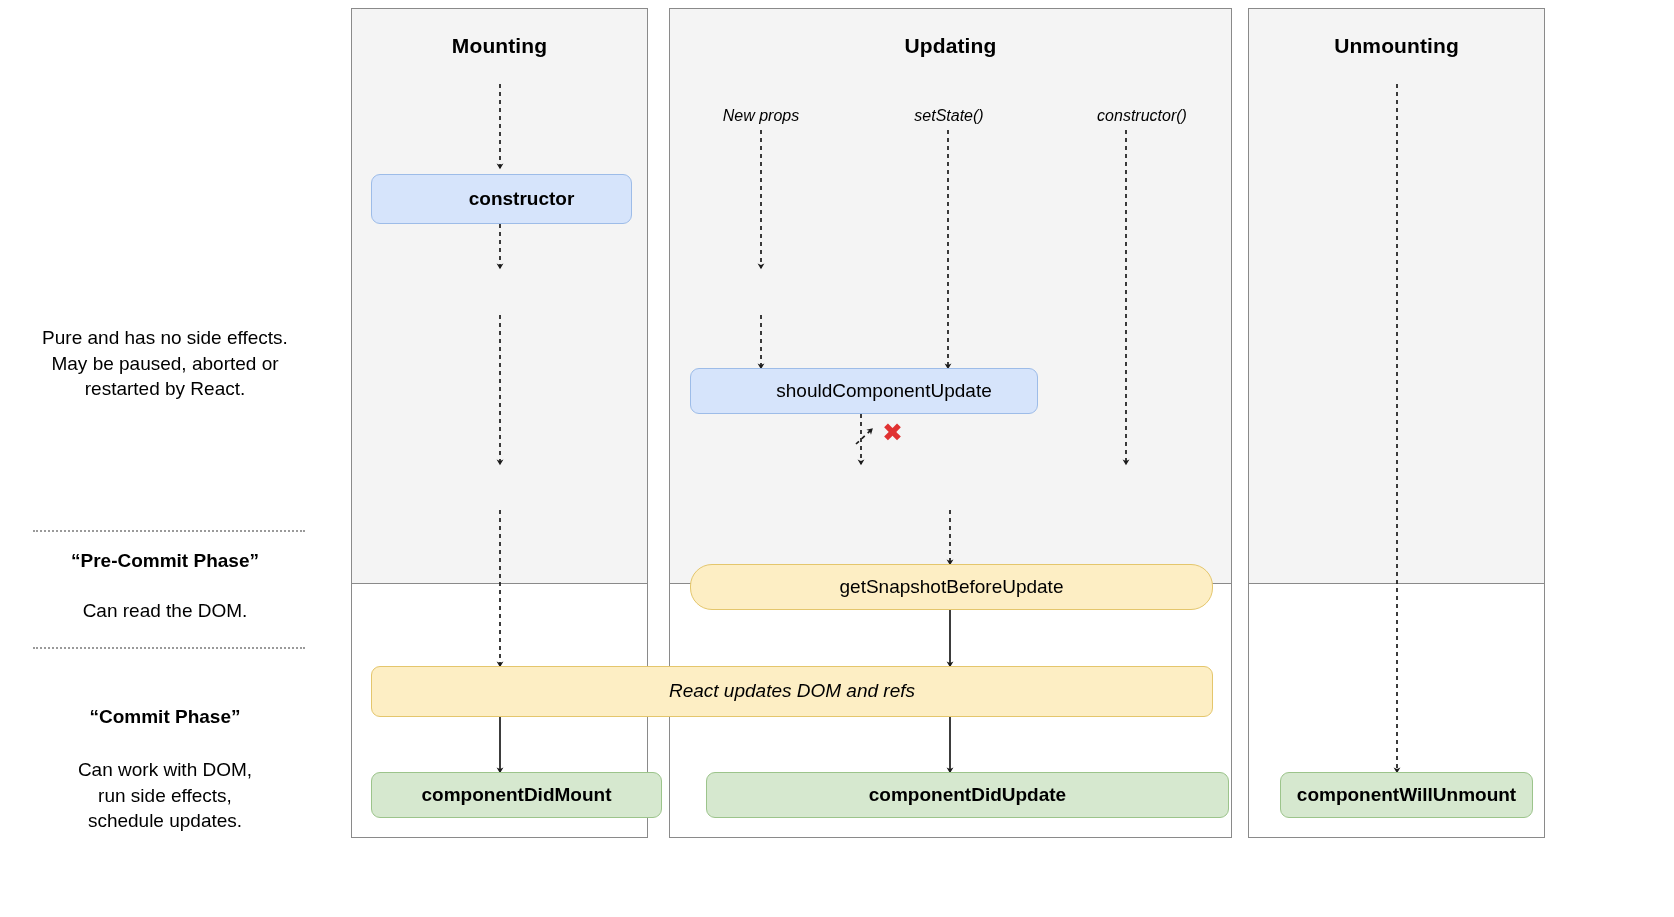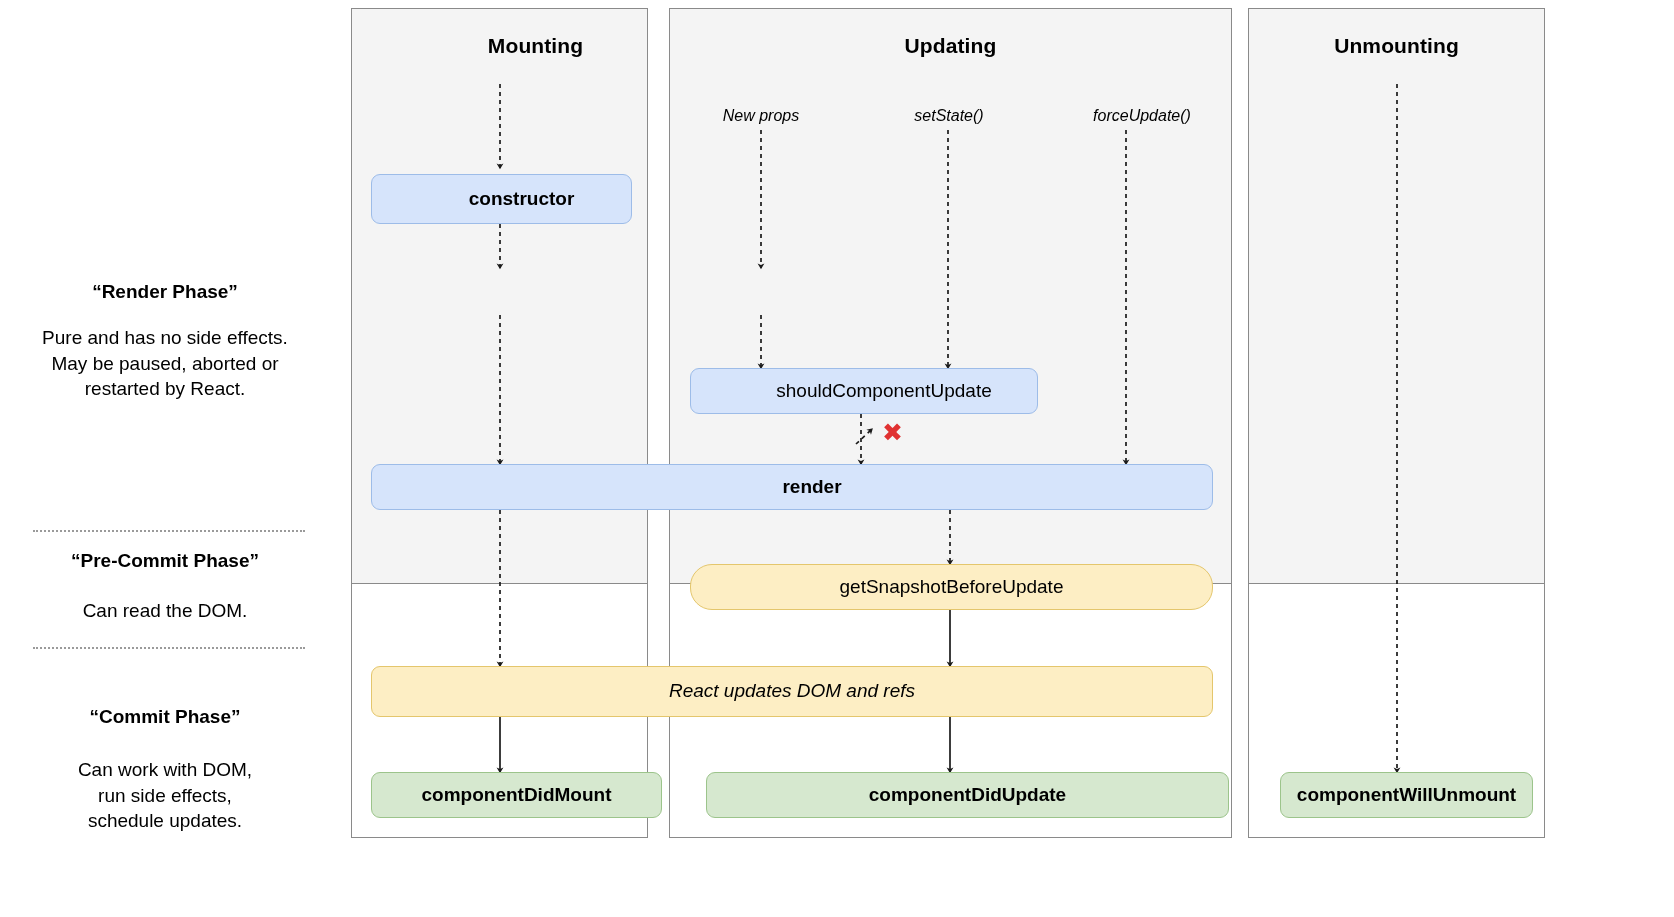--- a/index.html
+++ b/index.html
@@ -44,29 +44,28 @@
 <div id="stage">
 
   <div class="col" style="left:351px;top:8px;width:297px;height:830px;"></div>
   <div class="col" style="left:669px;top:8px;width:563px;height:830px;"></div>
   <div class="col" style="left:1248px;top:8px;width:297px;height:830px;"></div>
 
   <div class="col-shade" style="left:352px;top:9px;width:295px;height:575px;border-bottom:1px solid #8a8a8a;"></div>
   <div class="col-shade" style="left:670px;top:9px;width:561px;height:575px;border-bottom:1px solid #8a8a8a;"></div>
   <div class="col-shade" style="left:1249px;top:9px;width:295px;height:575px;border-bottom:1px solid #8a8a8a;"></div>
 
-  <div class="col-title" style="left:351px;top:34px;width:297px;padding-left:36px;">Mounting</div>
+  <div class="col-title" style="left:351px;top:34px;width:297px;">Mounting</div>
   <div class="col-title" style="left:669px;top:34px;width:563px;">Updating</div>
   <div class="col-title" style="left:1248px;top:34px;width:297px;">Unmounting</div>
 
   <div class="trigger" style="left:663px;top:107px;width:196px;">New props</div>
   <div class="trigger" style="left:851px;top:107px;width:196px;">setState()</div>
-  <div class="trigger" style="left:1029px;top:107px;width:226px;">forceUpdate()</div>
+  <div class="trigger" style="left:1029px;top:107px;width:226px;">constructor()</div>
 
-  <div class="legend-title" style="top:281px;">“Render Phase”</div>
   <div class="legend-body" style="top:325px;white-space:pre-line;">Pure and has no side effects.
 May be paused, aborted or
 restarted by React.</div>
 
   <div class="legend-sep" style="top:530px;"></div>
 
   <div class="legend-title" style="top:550px;">“Pre-Commit Phase”</div>
   <div class="legend-body" style="top:598px;white-space:pre-line;">Can read the DOM.</div>
 
   <div class="legend-sep" style="top:647px;"></div>
@@ -116,21 +115,20 @@
     </g>
   </svg>
 
   <div class="xmark" style="left:882px;top:420px;">✖</div>
 
   <div class="node blue bold" style="left:371px;top:174px;width:261px;height:50px;">constructor</div>
 
 
   <div class="node blue" style="left:690px;top:368px;width:348px;height:46px;">shouldComponentUpdate</div>
 
-  <div class="node blue bold" style="left:371px;top:464px;width:842px;height:46px;">render</div>
 
   <div class="node yellow" style="left:690px;top:564px;width:523px;height:46px;border-radius:22px;">getSnapshotBeforeUpdate</div>
 
   <div class="node yellow italic" style="left:371px;top:666px;width:842px;height:51px;">React updates DOM and refs</div>
 
   <div class="node green bold" style="left:371px;top:772px;width:291px;height:46px;">componentDidMount</div>
 
   <div class="node green bold" style="left:690px;top:772px;width:523px;height:46px;margin-left:16px;">componentDidUpdate</div>
 
   <div class="node green bold" style="left:1280px;top:772px;width:253px;height:46px;">componentWillUnmount</div>

